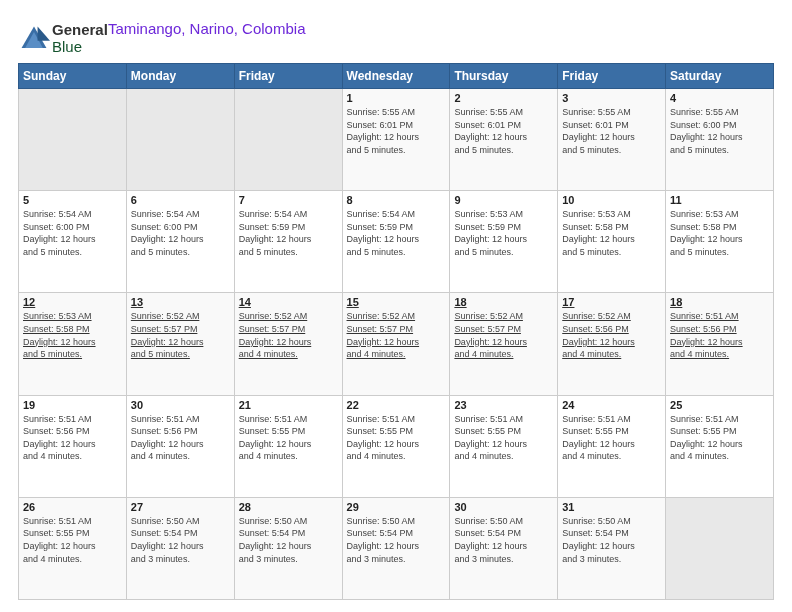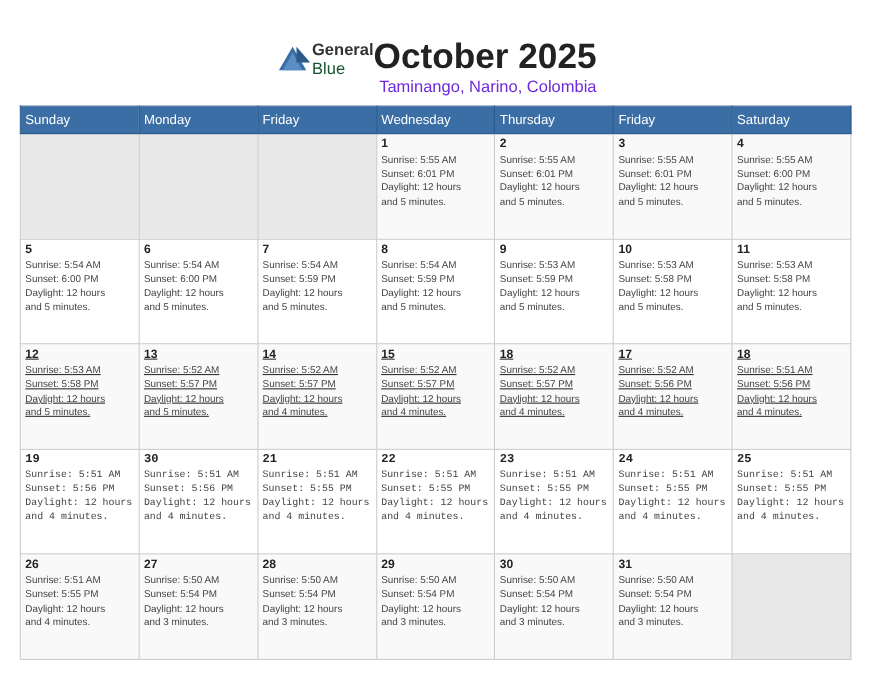--- a/index.html
+++ b/index.html
@@ -13,23 +13,22 @@
     .page {
       width: 792px;
       height: 612px;
       padding: 18px 18px 12px 18px;
       display: flex;
       flex-direction: column;
     }
     .header {
       display: flex;
       align-items: flex-start;
-      justify-content: center;
+      justify-content: flex-start;
       margin-bottom: 8px;
-      margin-top: 16px;
     }
     .logo {
       display: flex;
       align-items: center;
       margin-top: 4px;
     }
     .logo-text {
       display: flex;
       flex-direction: column;
       line-height: 1.1;
@@ -67,21 +66,21 @@
       border: 1px solid #ccc;
       border-collapse: collapse;
       width: 100%;
       flex: 1;
       table-layout: fixed;
     }
     .calendar th {
       background-color: #3a6ea5;
       color: #fff;
       font-size: 12px;
-      font-weight: normal;
+      font-weight: bold;
       padding: 5px 4px;
       border: 1px solid #2d5a8a;
       text-align: left;
     }
     .calendar td {
       vertical-align: top;
       border: 1px solid #ccc;
       padding: 3px 4px;
       font-size: 9.5px;
       color: #333;
@@ -106,21 +105,21 @@
       color: #444;
       line-height: 1.4;
     }
     .empty-cell {
       background: #f0f0f0 !important;
     }
     
     .row-1 td { background: #fff; }
     .row-2 td { background: #f0f4f8; }
     .row-3 td { background: #fff; text-decoration: underline; }
-    .row-4 td { background: #f0f4f8; font-family: Liberation Mono, monospace; }
+    .row-4 td { background: #f0f4f8; }
     .row-5 td { background: #fff; }
     .row-1 td.empty-cell,
     .row-2 td.empty-cell,
     .row-3 td.empty-cell,
     .row-4 td.empty-cell,
     .row-5 td.empty-cell { background: #e8e8e8 !important; }
   </style>
 </head>
 <body>
 
@@ -131,21 +130,20 @@
         <polygon points="18,4 32,28 4,28" fill="#3a6ea5"></polygon>
         <polygon points="18,10 28,28 8,28" fill="#5a8ec5"></polygon>
         <polygon points="22,4 36,20 22,20" fill="#2a5a8a"></polygon>
       </svg>
       <div class="logo-text">
         <span class="logo-general">General</span>
         <span class="logo-blue">Blue</span>
       </div>
     </div>
     <div class="title-block">
-      <div class="month-title">October 2025</div>
       <div class="location">Taminango, Narino, Colombia</div>
     </div>
   </div>
 
   <table class="calendar">
     <thead>
       <tr>
       <th>Sunday</th>
           <th>Monday</th>
           <th>Friday</th>

